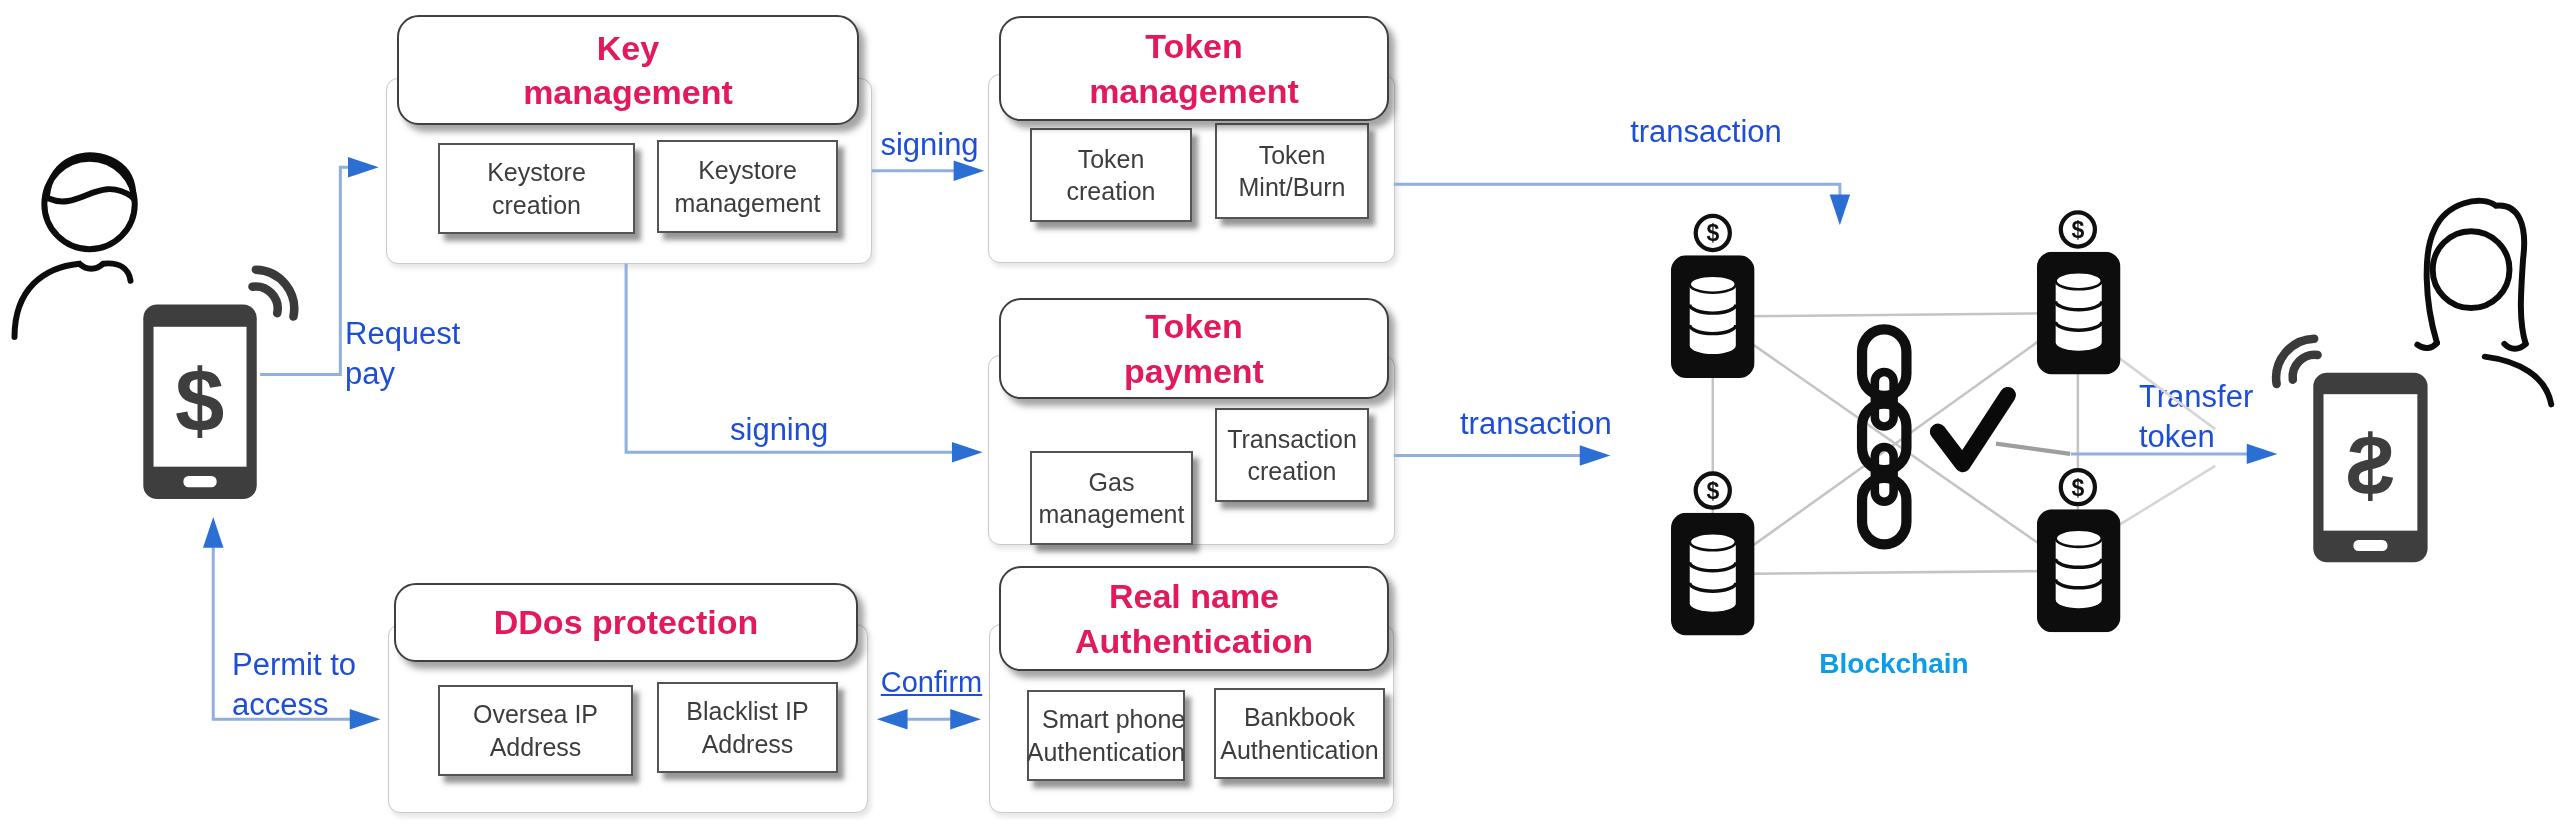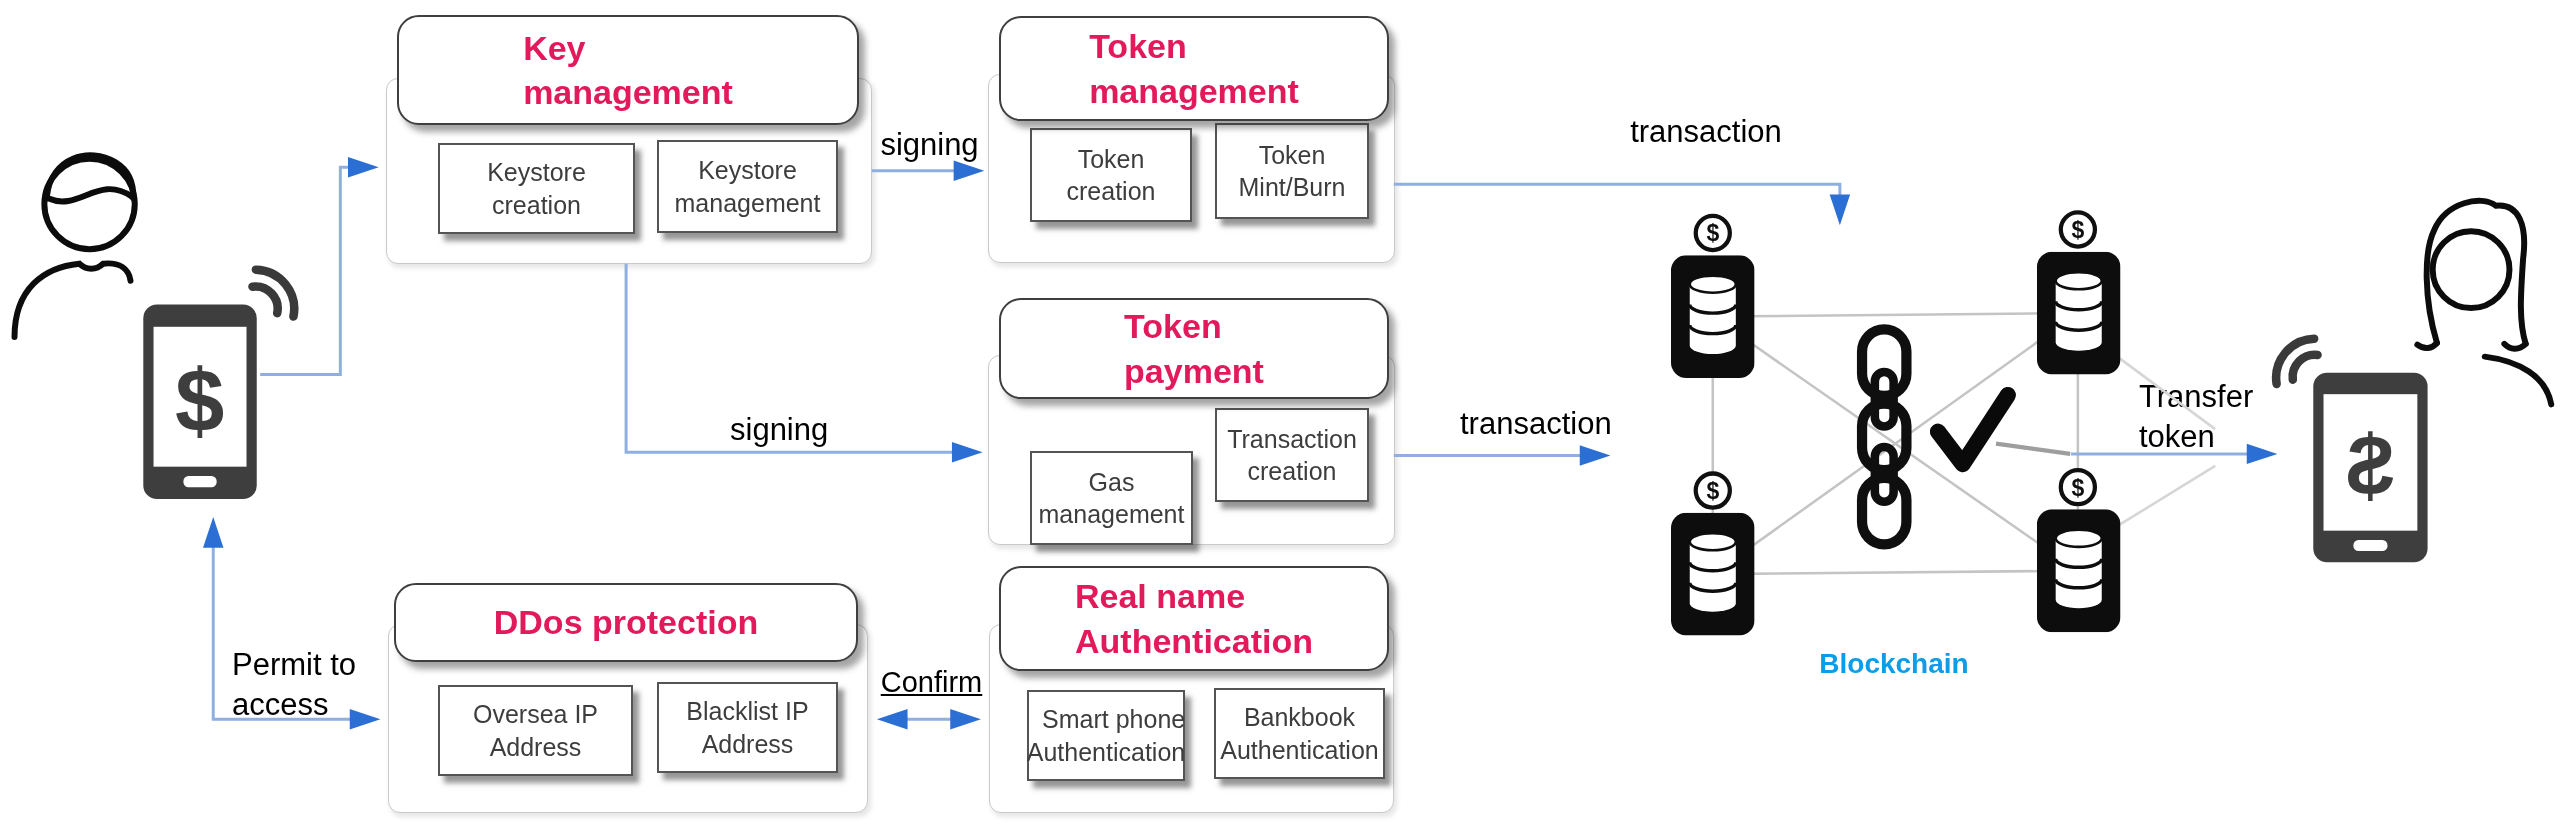--- a/index.html
+++ b/index.html
@@ -3,28 +3,28 @@
 <meta charset="utf-8">
 <style>
   html,body{margin:0;padding:0;background:#fff;}
   .stage{position:relative;width:2576px;height:831px;background:#fff;overflow:hidden;
          font-family:"Liberation Sans", sans-serif;}
   
   .outer{position:absolute;border:1.7px solid #c9c9c9;border-radius:12px;background:#fff;
          box-shadow:2.6px 3.4px 5.1px rgba(0,0,0,.10);z-index:1;}
   .title{position:absolute;border:2.6px solid #3f3f3f;border-radius:22px;background:#fff;
          box-shadow:6px 6.8px 6.8px rgba(55,55,55,.45);z-index:3;
-         display:flex;align-items:center;justify-content:center;text-align:left;
+         display:flex;align-items:center;justify-content:center;text-align:center;
          font-weight:bold;font-size:34px;line-height:1.3;color:#e2195b;white-space:pre-line;}
   .sub{position:absolute;border:2.6px solid #545454;background:#fff;
        box-shadow:6px 6.8px 5.1px rgba(45,45,45,.50);z-index:2;
        display:flex;align-items:center;justify-content:center;text-align:center;
        font-size:25px;line-height:1.3;color:#3d3d3d;white-space:pre-line;}
   
-  .lbl{position:absolute;font-size:31px;line-height:1.3;color:#000000;white-space:pre-line;z-index:4;}
+  .lbl{position:absolute;font-size:31px;line-height:1.3;color:#1d4ed8;white-space:pre-line;z-index:4;}
   .lbl.center{text-align:center;}
   .lbl-blockchain{position:absolute;font-size:28px;font-weight:bold;color:#0c9de8;
                   text-align:center;z-index:4;}
   
   .overlay{position:absolute;left:0;top:0;width:2576px;height:831px;z-index:5;pointer-events:none;}
 </style>
 </head>
 <body>
 
 <div class="stage">
@@ -61,20 +61,22 @@
 Address</div>
 
   <div class="outer" style="left:989px;top:624px;width:403px;height:187px;"></div>
   <div class="title" style="left:999px;top:566px;width:386px;height:101px;">Real name
 Authentication</div>
   <div class="sub" style="left:1027px;top:690px;width:154px;height:87px;text-align:right;">Smart phone
 Authentication</div>
   <div class="sub" style="left:1214px;top:688px;width:167px;height:87px;">Bankbook
 Authentication</div>
 
+  <div class="lbl" style="left:345px;top:314px;width:119px;">Request
+pay</div>
   <div class="lbl center" style="left:870px;top:125px;width:119px;">signing</div>
   <div class="lbl" style="left:730px;top:410px;width:119px;">signing</div>
   <div class="lbl center" style="left:1612px;top:112px;width:188px;">transaction</div>
   <div class="lbl" style="left:1460px;top:404px;width:188px;">transaction</div>
   <div class="lbl center" style="left:872px;top:664px;width:119px;font-size:29px;text-decoration:underline;">Confirm</div>
   <div class="lbl" style="left:2139px;top:377px;width:154px;">Transfer
 token</div>
   <div class="lbl" style="left:232px;top:645px;width:154px;">Permit to
 access</div>
   <div class="lbl-blockchain" style="left:1800px;top:648px;width:188px;">Blockchain</div>

